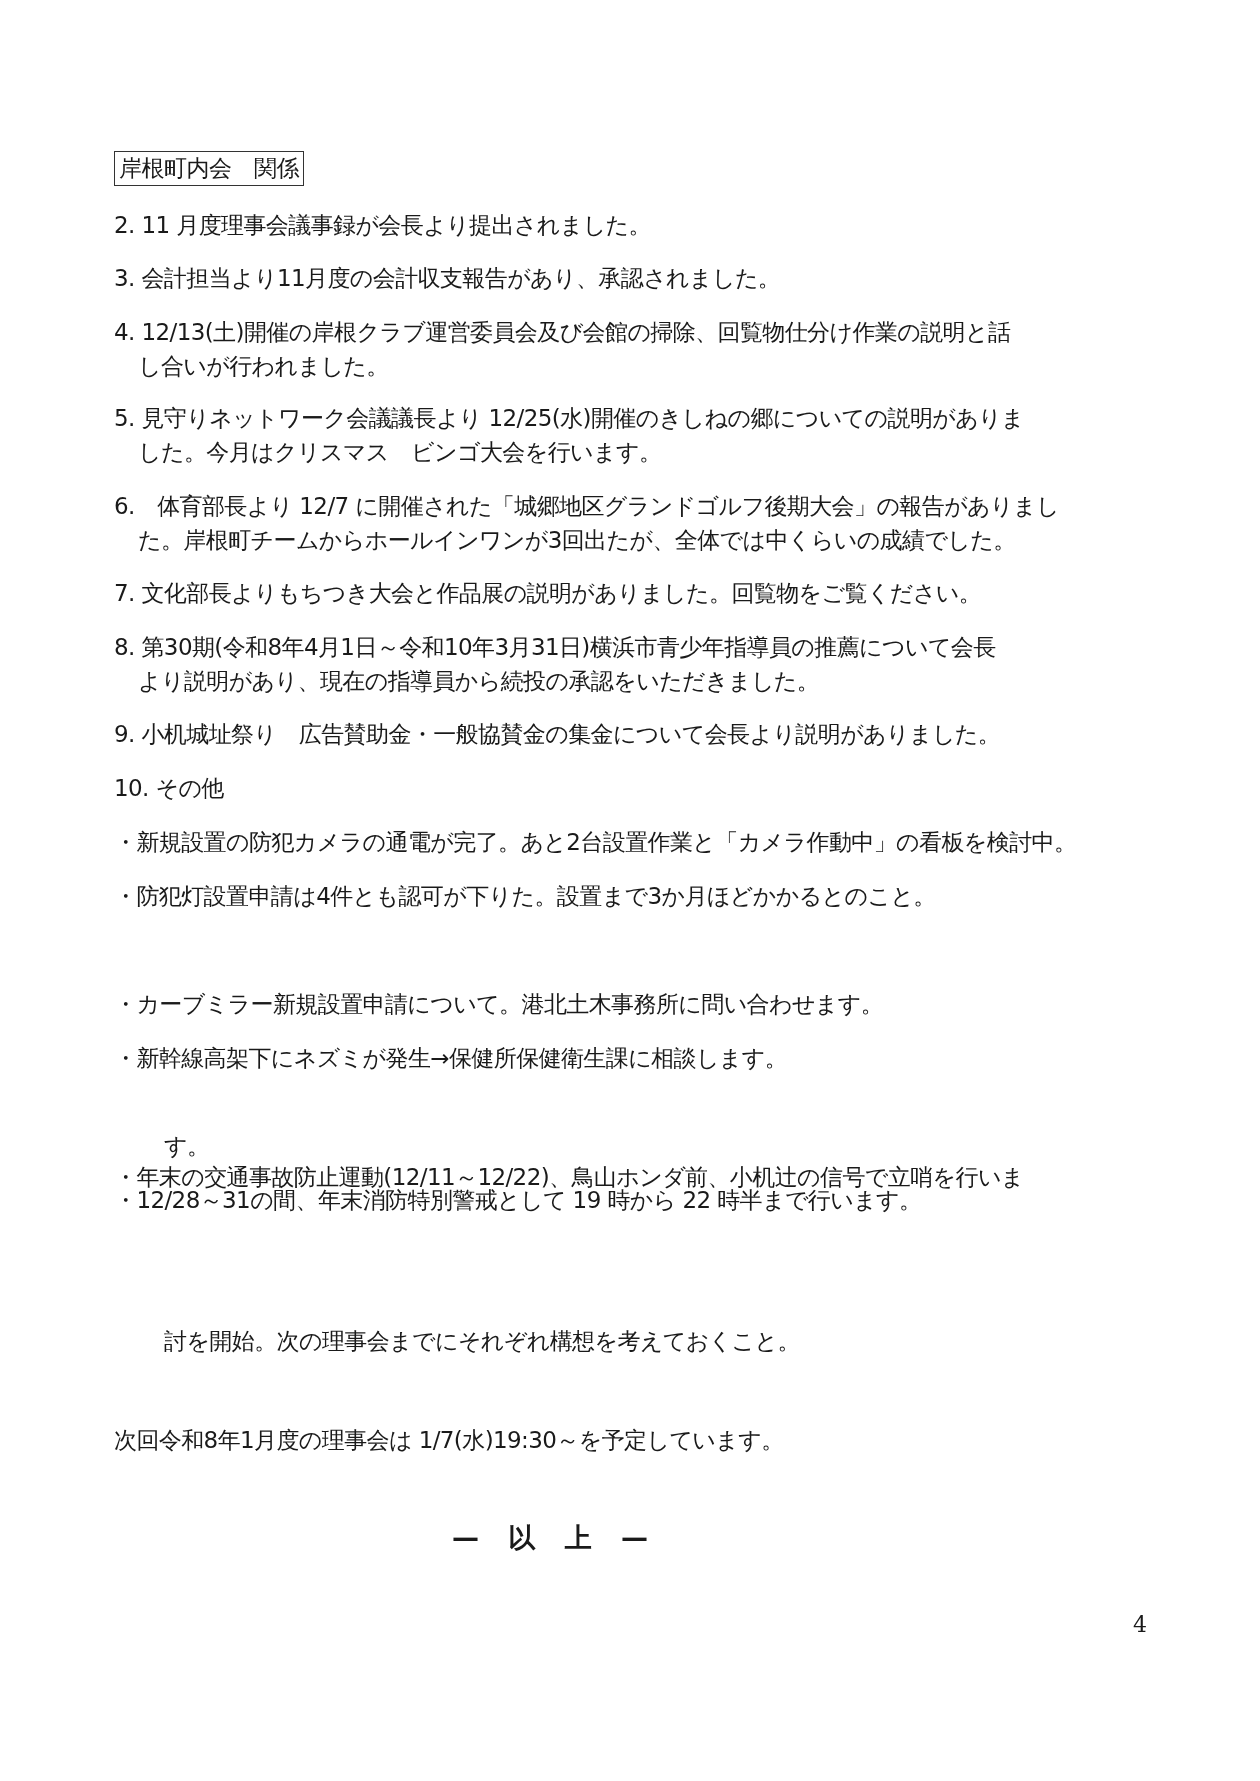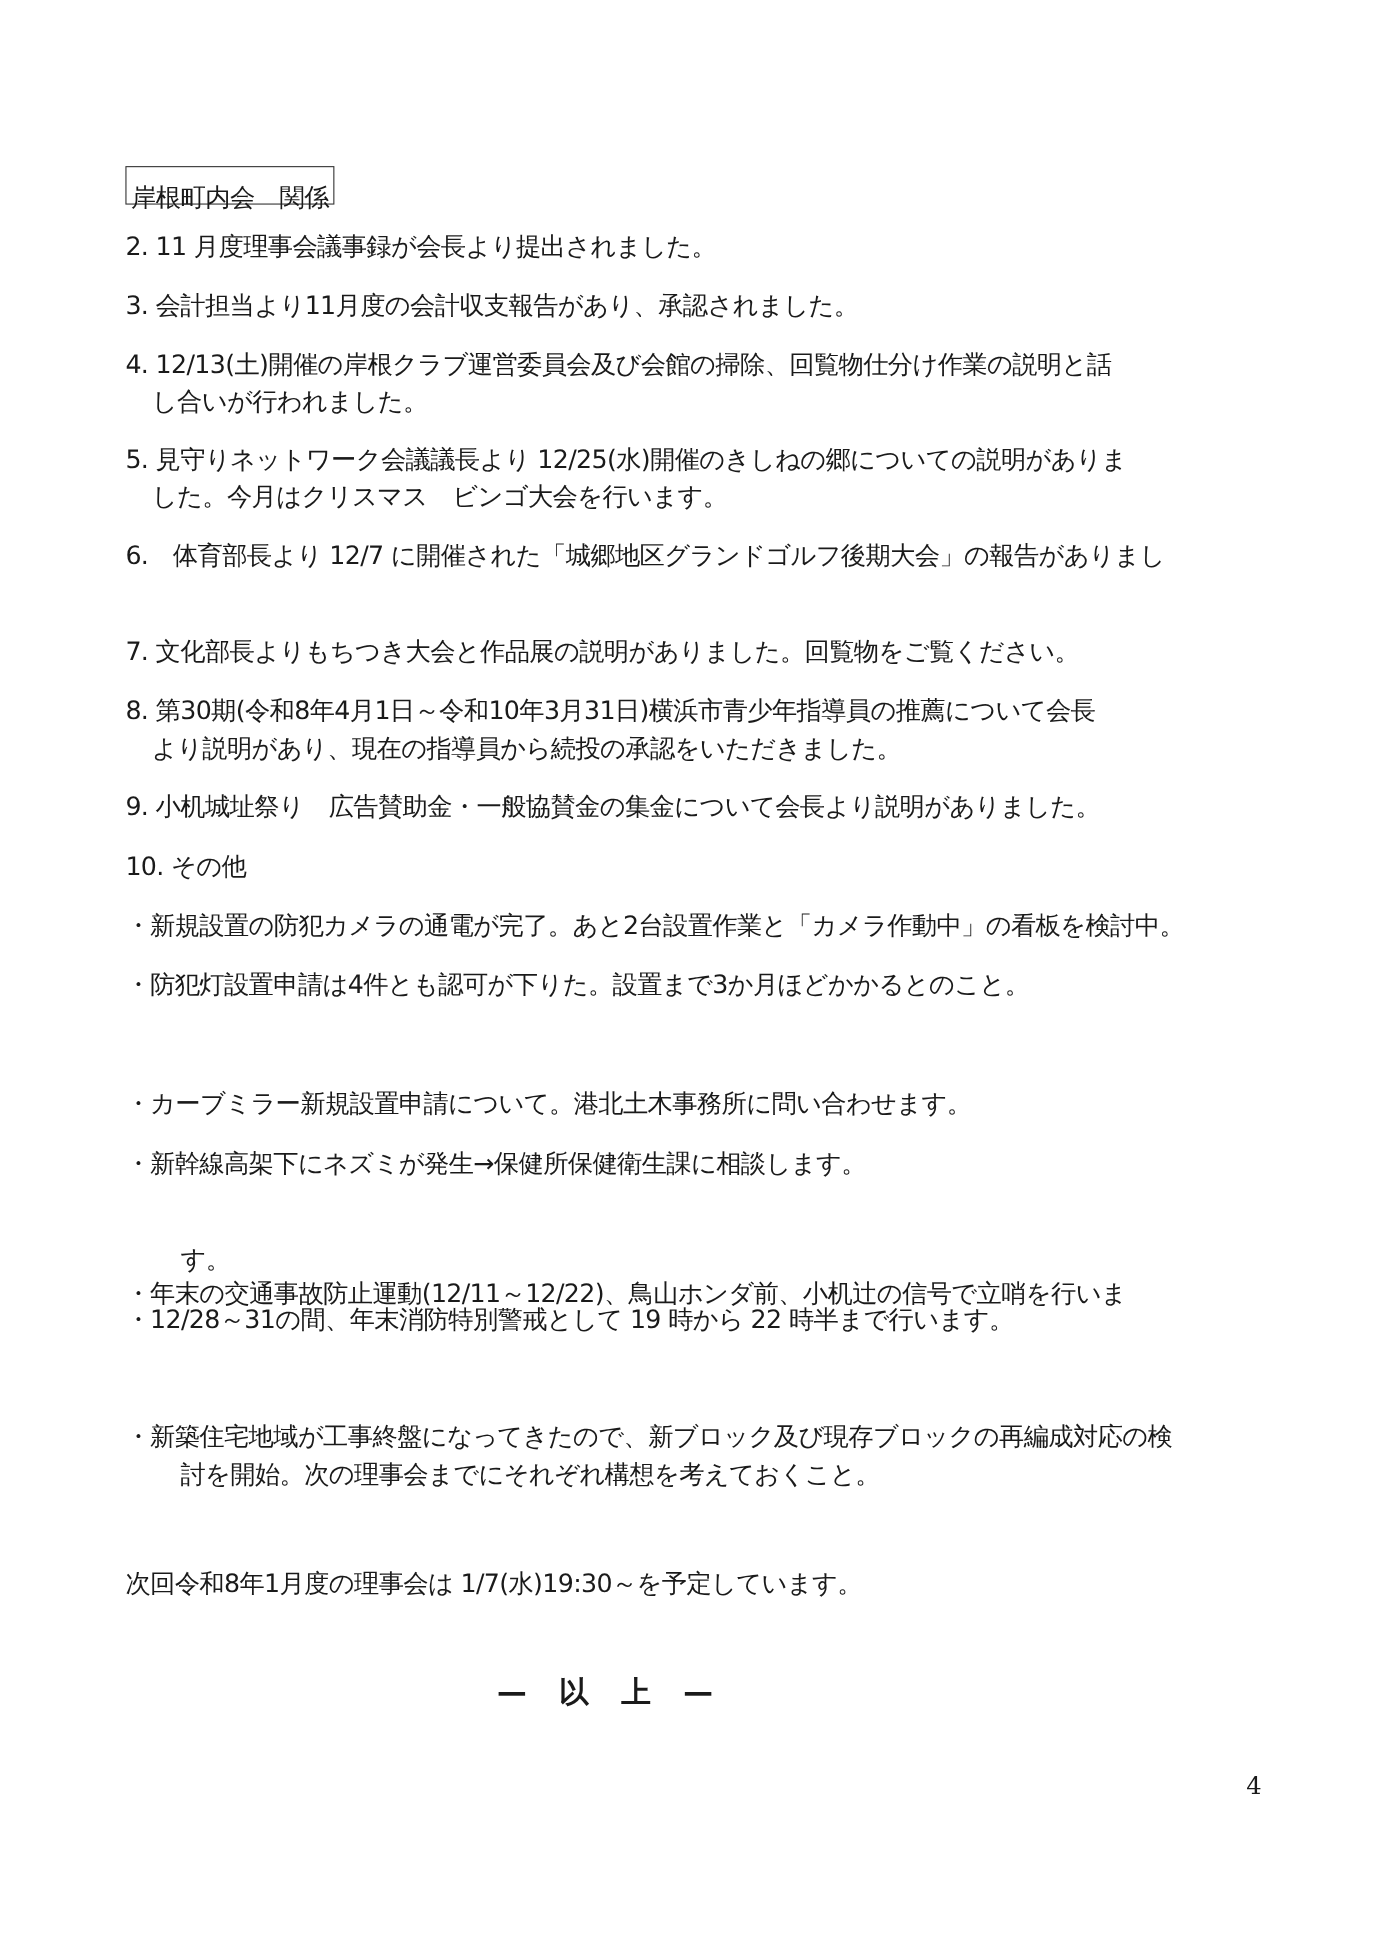--- a/index.html
+++ b/index.html
@@ -4,21 +4,21 @@
   <style>
     html, body { margin: 0; padding: 0; background: #ffffff; }
     body {
       width: 1260px; height: 1781px; position: relative; overflow: hidden;
       font-family: "DejaVu Sans", "Liberation Sans", sans-serif;
       color: #1a1a1a;
     }
     .page { position: absolute; left: 0; top: 0; width: 1260px; height: 1781px; }
     .heading-box {
       position: absolute; left: 114px; top: 151px; height: 35px;
-      padding: 12px 4px; border: 1.5px solid #333; box-sizing: border-box;
+      padding: 0 4px; border: 1.5px solid #333; box-sizing: border-box;
       font-size: 23px; line-height: 32px; white-space: nowrap; letter-spacing: -0.5px;
     }
     .line {
       position: absolute; left: 114px; font-size: 23px; line-height: 30px;
       white-space: nowrap; letter-spacing: -0.6px;
     }
     .cont { left: 138px; }
     .cont2 { left: 164px; }
     .closing {
       position: absolute; left: 12px; width: 1060px; top: 1520px; text-align: center;
@@ -36,34 +36,34 @@
 
   <div class="heading-box">岸根町内会　関係</div>
 
   <div class="line" style="top:210px">2. 11 月度理事会議事録が会長より提出されました。</div>
   <div class="line" style="top:263px">3. 会計担当より11月度の会計収支報告があり、承認されました。</div>
   <div class="line" style="top:317px">4.  12/13(土)開催の岸根クラブ運営委員会及び会館の掃除、回覧物仕分け作業の説明と話</div>
   <div class="line cont" style="top:351px">し合いが行われました。</div>
   <div class="line" style="top:403px">5.  見守りネットワーク会議議長より 12/25(水)開催のきしねの郷についての説明がありま</div>
   <div class="line cont" style="top:437px">した。今月はクリスマス　ビンゴ大会を行います。</div>
   <div class="line" style="top:491px">6.　体育部長より 12/7 に開催された「城郷地区グランドゴルフ後期大会」の報告がありまし</div>
+  <div class="line cont" style="top:525px">た。岸根町チームからホールインワンが3回出たが、全体では中くらいの成績でした。</div>
   <div class="line" style="top:578px">7. 文化部長よりもちつき大会と作品展の説明がありました。回覧物をご覧ください。</div>
   <div class="line" style="top:632px">8. 第30期(令和8年4月1日～令和10年3月31日)横浜市青少年指導員の推薦について会長</div>
   <div class="line cont" style="top:666px">より説明があり、現在の指導員から続投の承認をいただきました。</div>
   <div class="line" style="top:719px">9. 小机城址祭り　広告賛助金・一般協賛金の集金について会長より説明がありました。</div>
   <div class="line" style="top:773px">10. その他</div>
 
   <div class="line" style="top:827px">・新規設置の防犯カメラの通電が完了。あと2台設置作業と「カメラ作動中」の看板を検討中。</div>
   <div class="line" style="top:881px">・防犯灯設置申請は4件とも認可が下りた。設置まで3か月ほどかかるとのこと。</div>
   <div class="line" style="top:989px">・カーブミラー新規設置申請について。港北土木事務所に問い合わせます。</div>
   <div class="line" style="top:1043px">・新幹線高架下にネズミが発生→保健所保健衛生課に相談します。</div>
   <div class="line" style="top:1162px">・年末の交通事故防止運動(12/11～12/22)、鳥山ホンダ前、小机辻の信号で立哨を行いま</div>
   <div class="line cont2" style="top:1131px">す。</div>
   <div class="line" style="top:1185px">・12/28～31の間、年末消防特別警戒として 19 時から 22 時半まで行います。</div>
-  <div class="line" style="top:1292px">・新築住宅地域が工事終盤になってきたので、新ブロック及び現存ブロックの再編成対応の検</div>
   <div class="line cont2" style="top:1326px">討を開始。次の理事会までにそれぞれ構想を考えておくこと。</div>
 
   <div class="line" style="top:1425px">次回令和8年1月度の理事会は 1/7(水)19:30～を予定しています。</div>
 
   <div class="closing">— 以 上 —</div>
 
   <div class="page-number">4</div>
 </div>
 
 </body></html>

